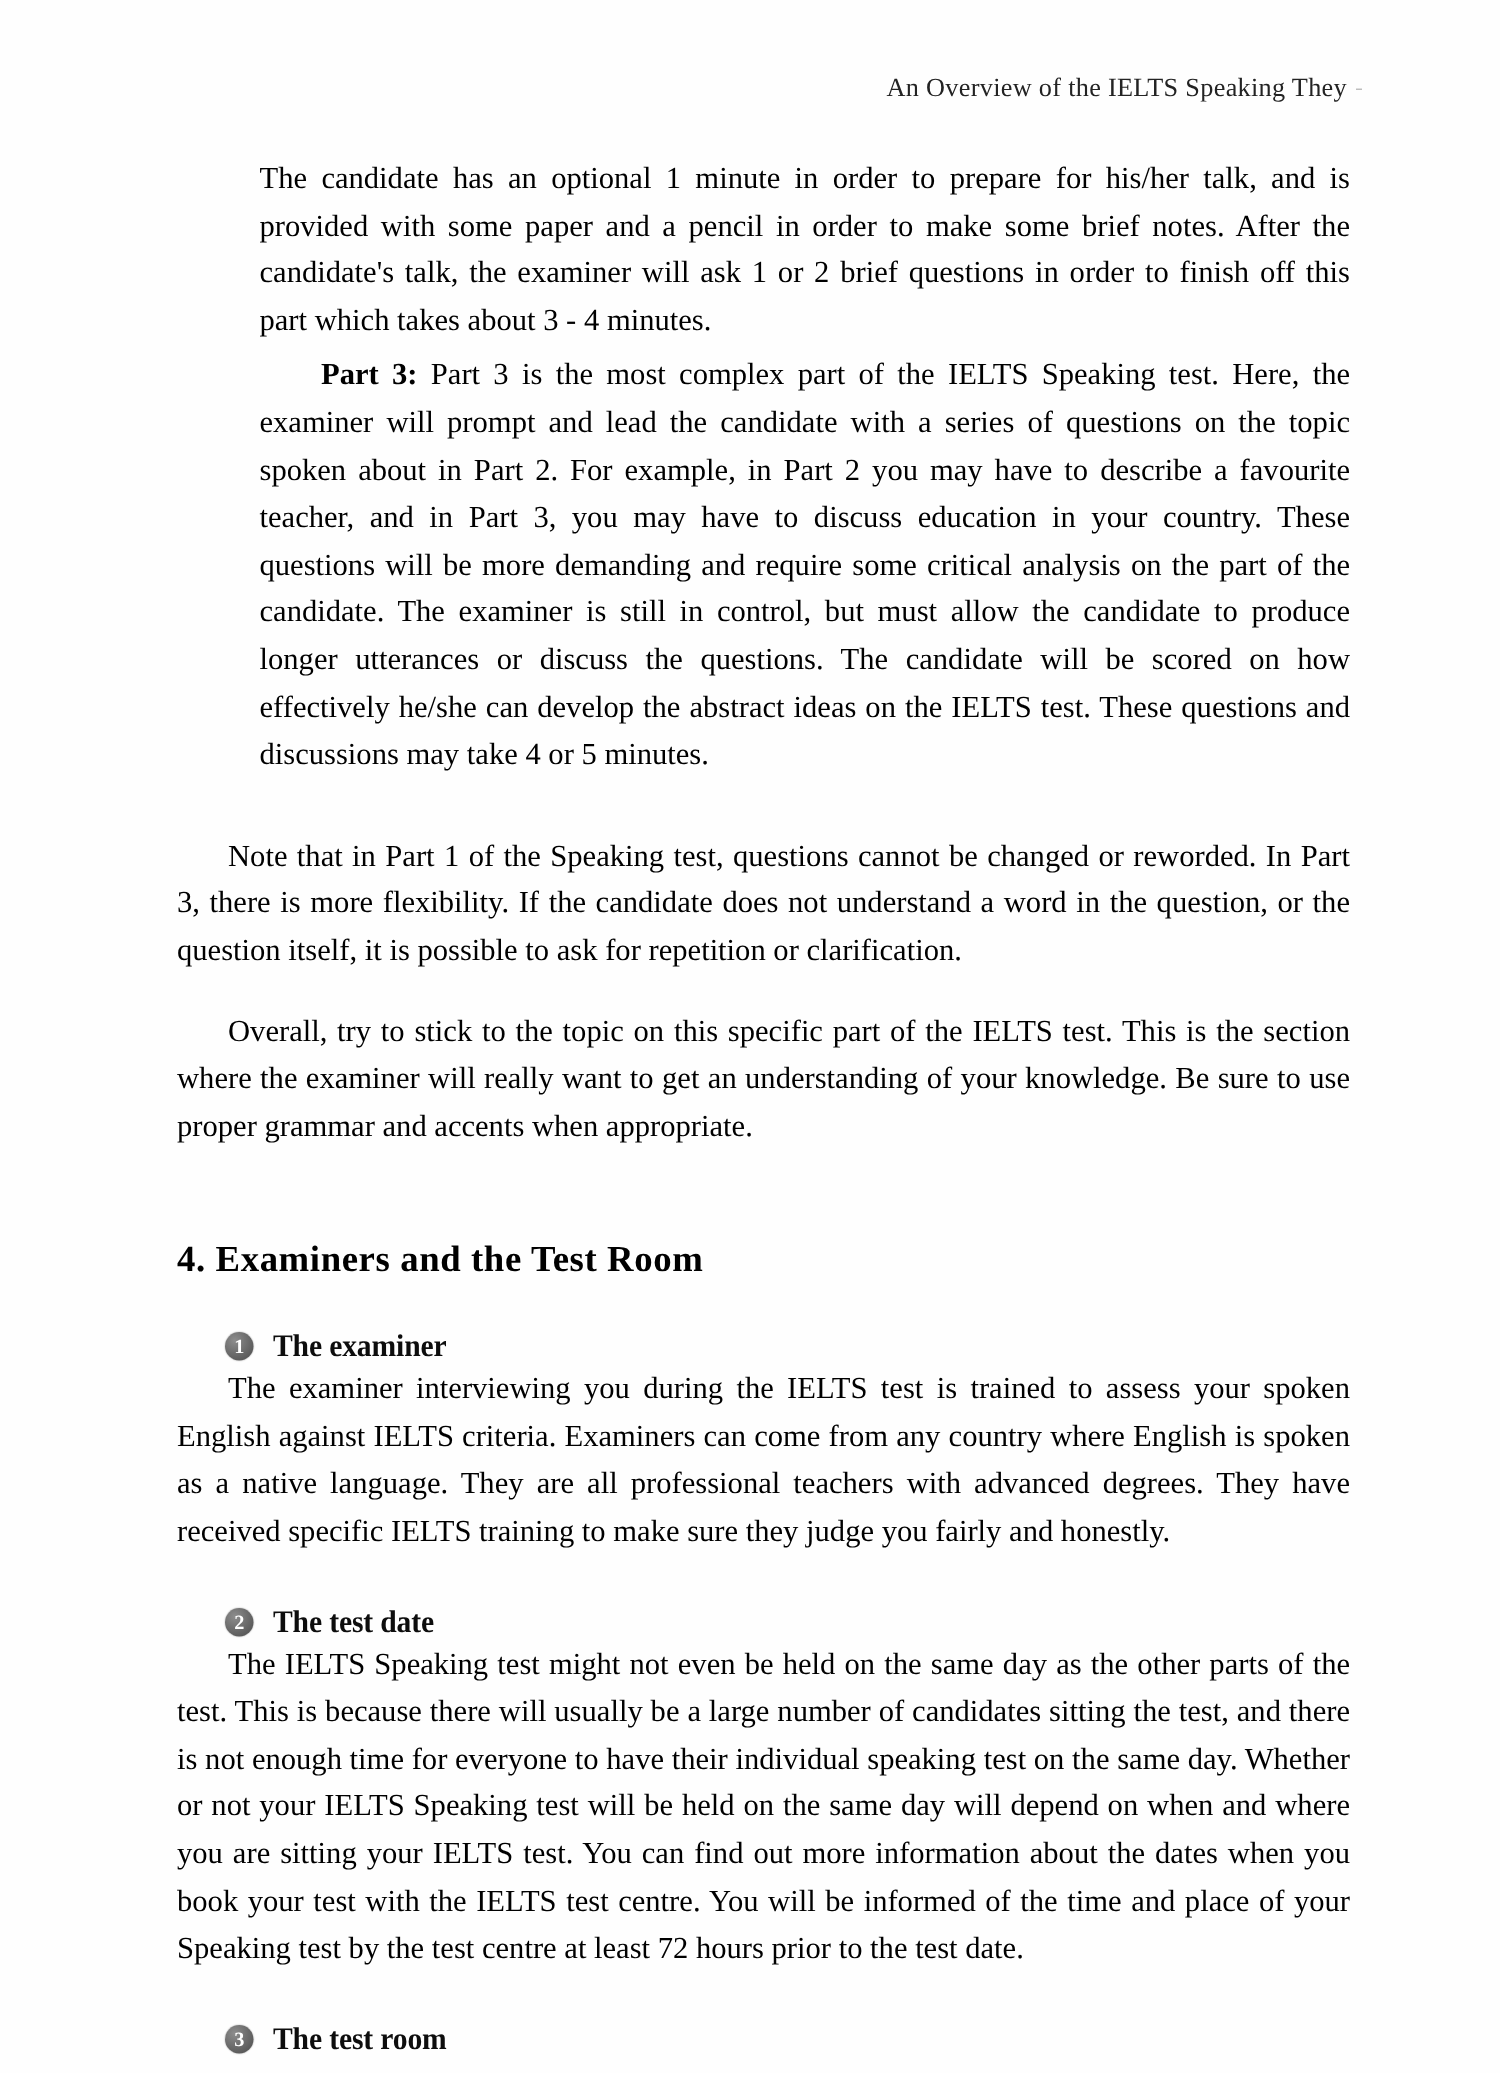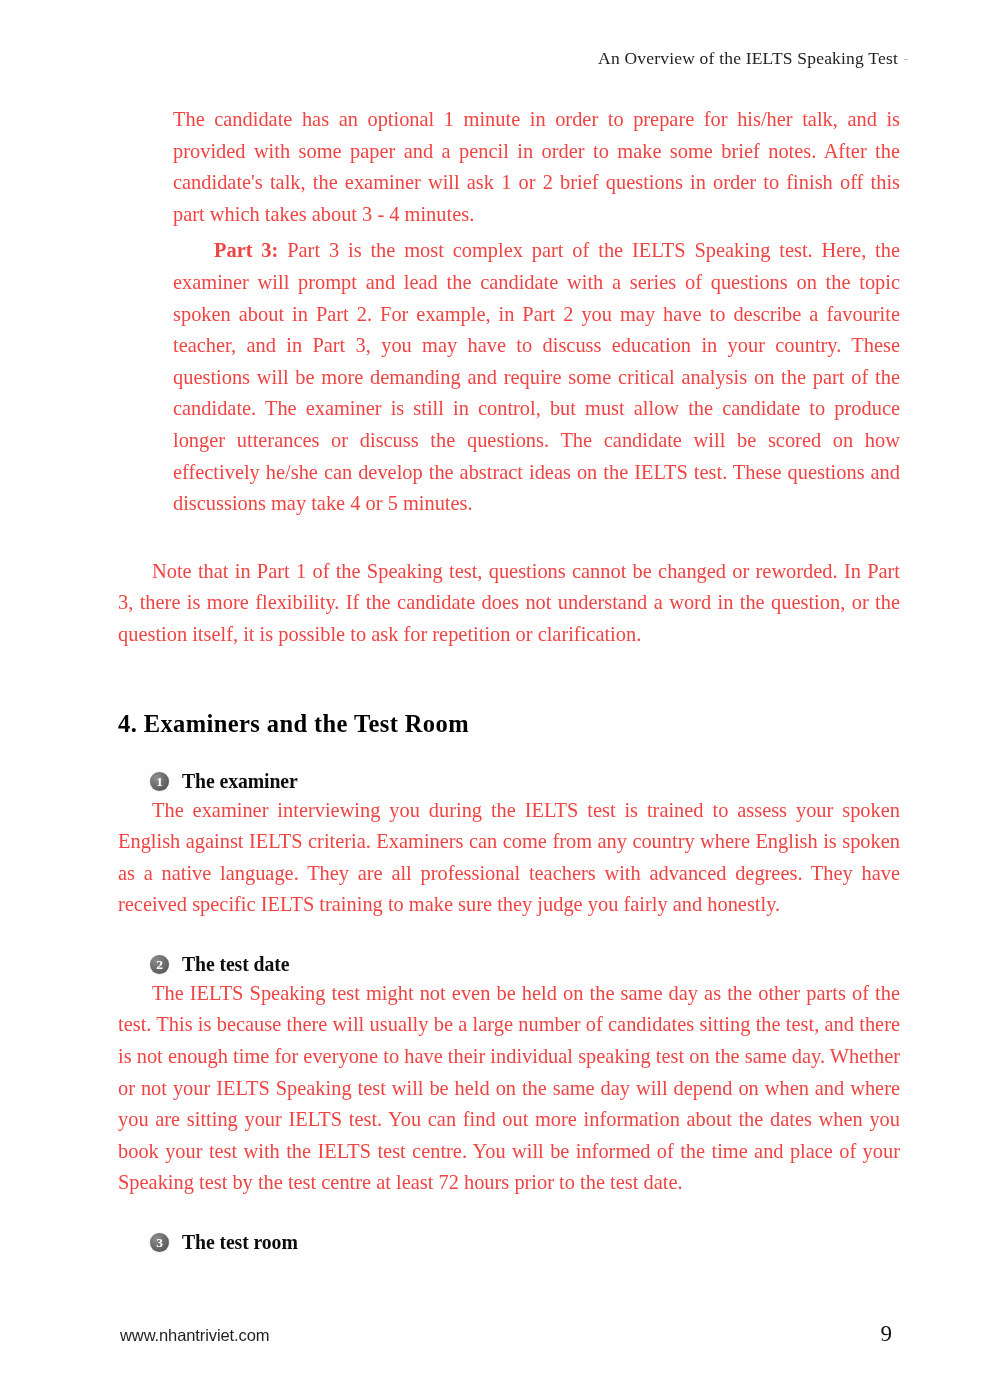--- a/index.html
+++ b/index.html
@@ -51,21 +51,21 @@
     top: 104px;
     width: 782px;
   }
 
   p {
     margin: 0;
     text-align: justify;
     text-justify: inter-word;
     font-size: 20.4px;
     line-height: 31.6px;
-    color: #ef4444;
+    color: #000000;
   }
 
   
   .inset-block {
     margin-left: 55px;
     width: 727px;
   }
   .inset-block p + p {
     margin-top: 5px;
   }
@@ -152,34 +152,37 @@
     font-family: "Liberation Serif", "DejaVu Serif", serif;
     font-size: 23px;
     color: #111;
   }
 </style>
 </head>
 <body>
 
 <div class="page">
 
-  <div class="running-head">An Overview of the IELTS Speaking Test</div>
+  <div class="running-head">An Overview of the IELTS Speaking They</div>
 
   <div class="content">
 
     <div class="inset-block">
       <p>The candidate has an optional 1 minute in order to prepare for his/her talk, and is provided with some paper and a pencil in order to make some brief notes. After the candidate's talk, the examiner will ask 1 or 2 brief questions in order to finish off this part which takes about 3 - 4 minutes.</p>
 
       <p><span class="lead-label">Part 3:</span><span> Part 3 is the most complex part of the IELTS Speaking test. Here, the examiner will prompt and lead the candidate with a series of questions on the topic spoken about in Part 2. For example, in Part 2 you may have to describe </span><span class="ital">a favourite teacher</span><span>, and in Part 3, you may have to discuss </span><span class="ital">education</span><span> in your country. These questions will be more demanding and require some critical analysis on the part of the candidate. The examiner is still in control, but must allow the candidate to produce longer utterances or discuss the questions. The candidate will be scored on how effectively he/she can develop the abstract ideas on the IELTS test. These questions and discussions may take 4 or 5 minutes.</span></p>
     </div>
 
     <div class="body-block">
       <p>Note that in Part 1 of the Speaking test, questions cannot be changed or reworded. In Part 3, there is more flexibility. If the candidate does not understand a word in the question, or the question itself, it is possible to ask for repetition or clarification.</p>
     </div>
 
+    <div class="body-block tight">
+      <p>Overall, try to stick to the topic on this specific part of the IELTS test. This is the section where the examiner will really want to get an understanding of your knowledge. Be sure to use proper grammar and accents when appropriate.</p>
+    </div>
 
     <h2 class="section-title">4. Examiners and the Test Room</h2>
 
     <div class="sub-head">
       <span class="badge">1</span>
       <span class="sub-title">The examiner</span>
     </div>
     <div class="body-block after-head">
       <p>The examiner interviewing you during the IELTS test is trained to assess your spoken English against IELTS criteria. Examiners can come from any country where English is spoken as a native language. They are all professional teachers with advanced degrees. They have received specific IELTS training to make sure they judge you fairly and honestly.</p>
     </div>
@@ -192,18 +195,14 @@
       <p>The IELTS Speaking test might not even be held on the same day as the other parts of the test. This is because there will usually be a large number of candidates sitting the test, and there is not enough time for everyone to have their individual speaking test on the same day. Whether or not your IELTS Speaking test will be held on the same day will depend on when and where you are sitting your IELTS test. You can find out more information about the dates when you book your test with the IELTS test centre. You will be informed of the time and place of your Speaking test by the test centre at least 72 hours prior to the test date.</p>
     </div>
 
     <div class="sub-head">
       <span class="badge">3</span>
       <span class="sub-title">The test room</span>
     </div>
 
   </div>
 
-  <div class="footer">
-    <span class="site">www.nhantriviet.com</span>
-    <span class="folio">9</span>
-  </div>
 
 </div>
 
 </body></html>

